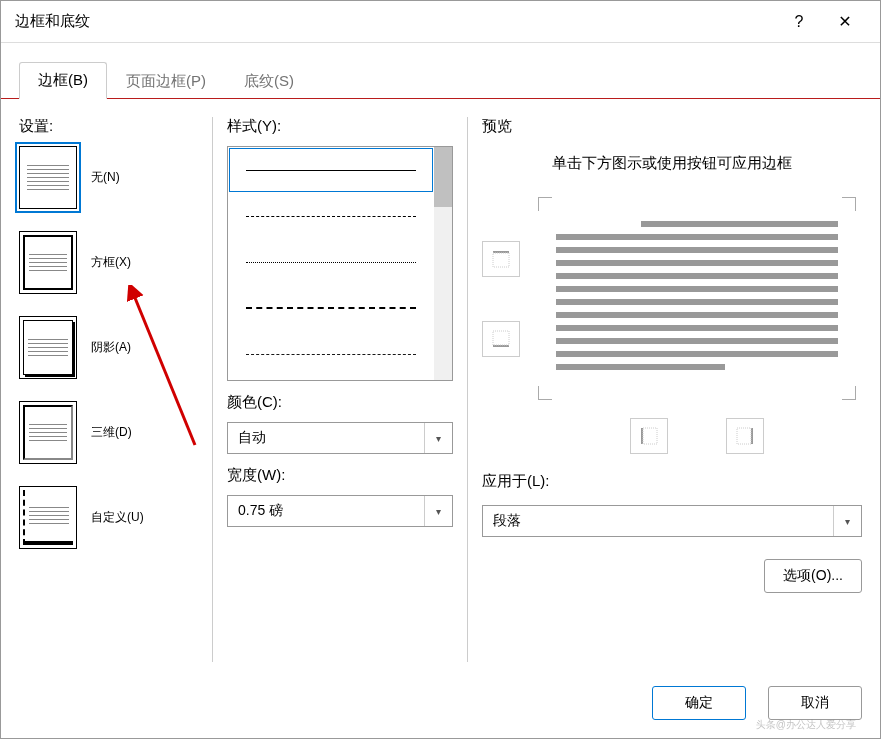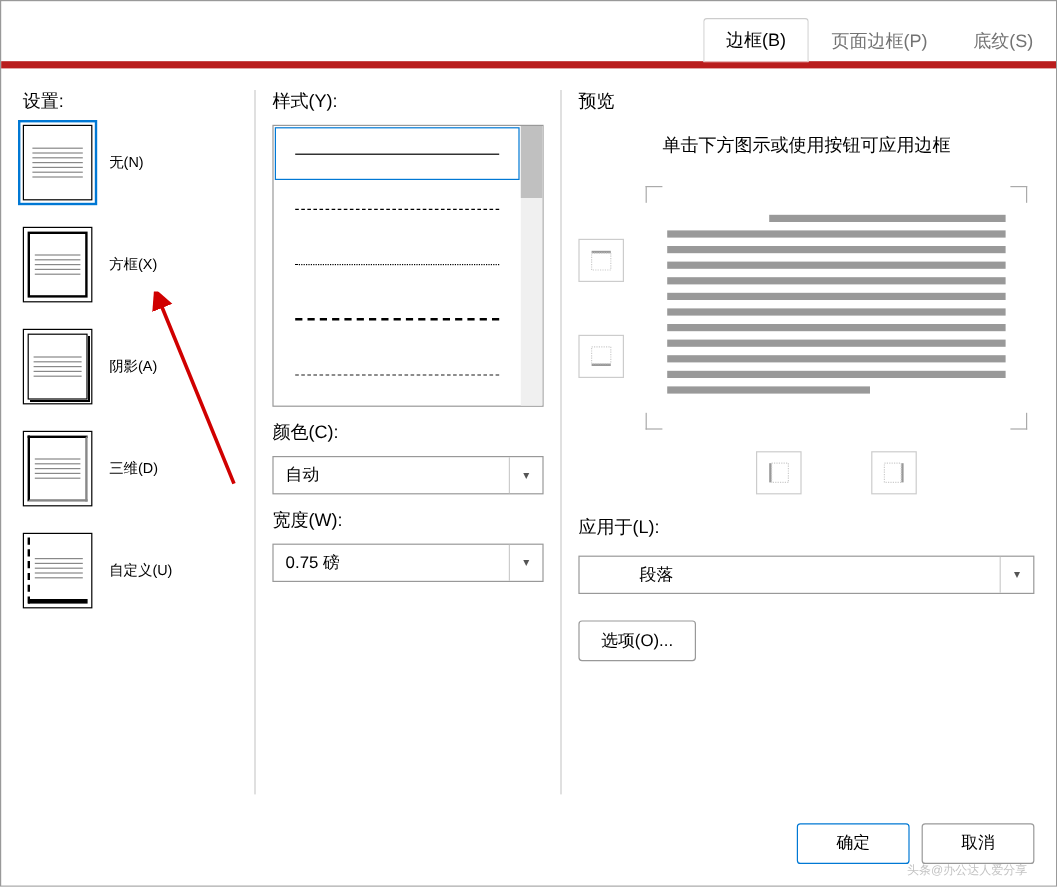--- a/index.html
+++ b/index.html
@@ -44,23 +44,22 @@
       justify-content: center;
       font-size: 16px;
       cursor: pointer;
     }
     
     .tabs-row {
       display: flex;
       align-items: flex-end;
       padding-left: 18px;
       margin-top: 18px;
-      border-bottom: 6px solid #b91c1c;
+      border-bottom: 1px solid #b91c1c;
       height: 38px;
-      justify-content: flex-end;
     }
     
     .tab {
       padding: 8px 18px;
       font-size: 15px;
       border: 1px solid transparent;
       border-bottom: none;
       cursor: pointer;
       color: #737373;
       position: relative;
@@ -295,25 +294,25 @@
     .preview-hbuttons {
       display: flex;
       gap: 58px;
       justify-content: center;
       margin-left: 50px;
       margin-bottom: 18px;
     }
     
     .apply-combo {
       width: 380px;
-      padding-left: 40px;
     }
     
     .options-row {
       display: flex;
+      justify-content: flex-end;
       margin-top: 22px;
     }
     
     .button {
       padding: 7px 18px;
       border: 1px solid #999;
       background: #fff;
       font-size: 14px;
       cursor: pointer;
       border-radius: 3px;
@@ -327,20 +326,21 @@
       position: relative;
     }
     
     .footer-btn {
       padding: 7px 32px;
       border: 1px solid #999;
       background: #fff;
       font-size: 14px;
       cursor: pointer;
       border-radius: 3px;
+      margin-left: 12px;
     }
     
     .footer-btn.primary {
       border: 1px solid #0078d4;
     }
     
     .watermark {
       position: absolute;
       right: 24px;
       bottom: 6px;
@@ -360,20 +360,25 @@
       width: 20px;
       height: 20px;
       display: inline-block;
     }
   </style>
 </head>
 <body>
 
 <div class="dialog">
 
+  <div class="titlebar">
+    <span class="titlebar-title">边框和底纹</span>
+    <div class="titlebar-btn">?</div>
+    <div class="titlebar-btn">✕</div>
+  </div>
 
   <div class="tabs-row">
     <div class="tab active"><span>边框(B)</span></div>
     <div class="tab"><span>页面边框(P)</span></div>
     <div class="tab"><span>底纹(S)</span></div>
   </div>
 
   <div class="dialog-body" style="position:relative;">
 
     <svg class="arrow-svg" width="80" height="170">

